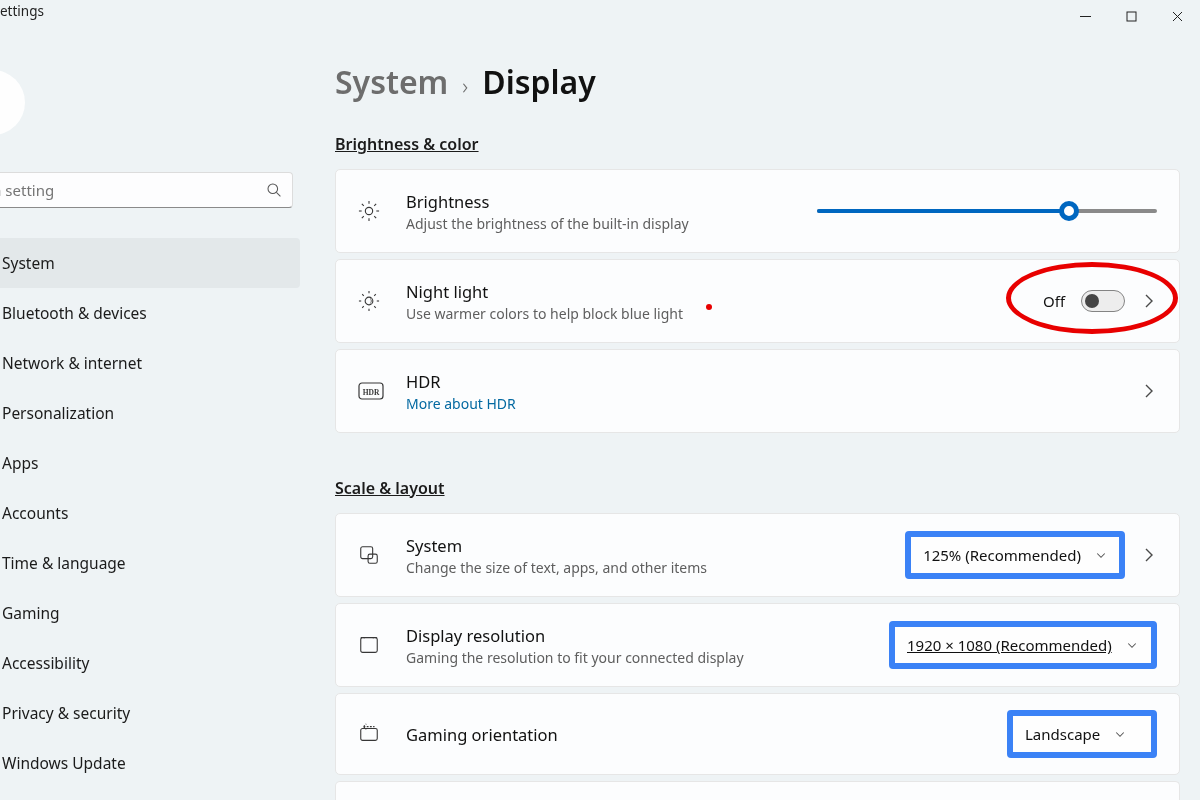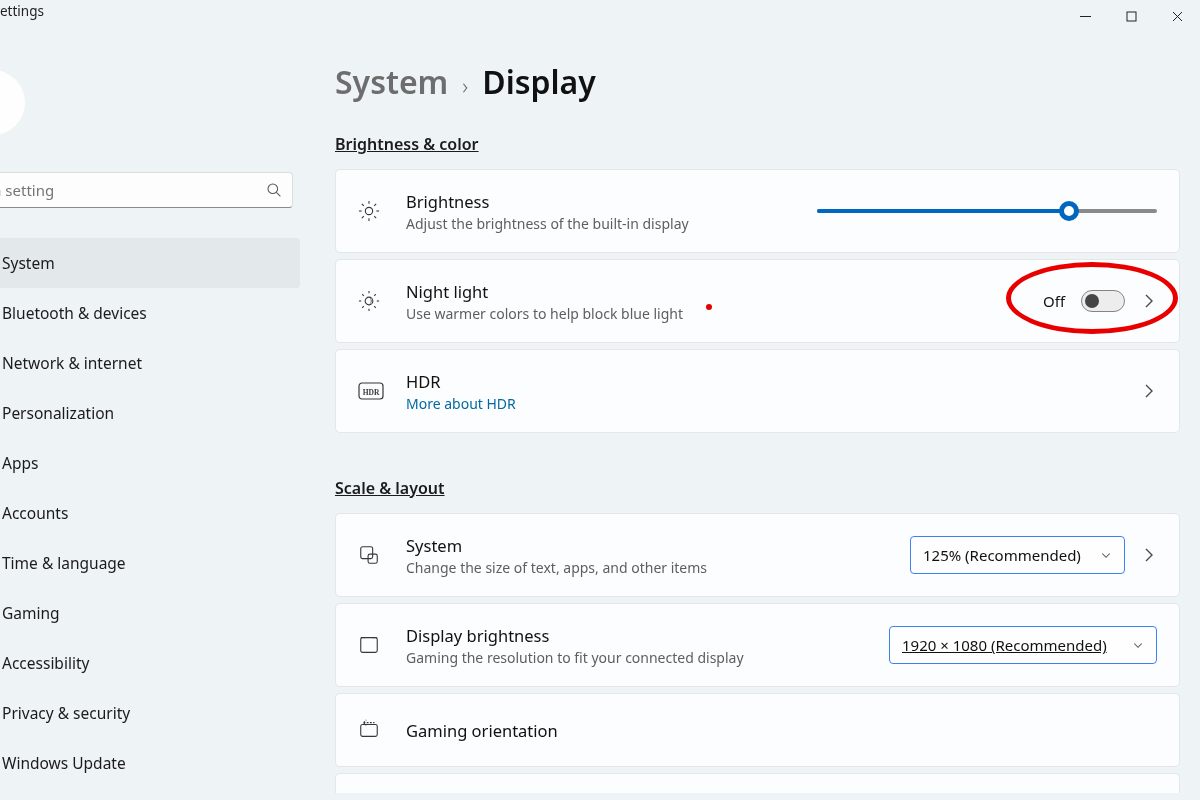--- a/index.html
+++ b/index.html
@@ -93,23 +93,23 @@
     width:44px; height:22px; border-radius:11px; border:1px solid #848484;
     background:#ededed; position:relative;
   }
   .toggle .knob {
     position:absolute; left:3px; top:3px; width:14px; height:14px; border-radius:50%;
     background:#454545;
   }
 
   
   .ddown {
-    border:1px solid #3b82f6; background:#fefefe; border-radius:4px;
+    border:6px solid #3b82f6; background:#fefefe; border-radius:4px;
     padding:8px 12px; display:flex; align-items:center; gap:14px;
-    font-size:15px; color:#111; min-width:150px; justify-content:space-between;
+    font-size:15px; color:#111; min-width:150px; 
   }
   .ddown.wide { min-width:215px; }
   .ddown.xwide { min-width:268px;text-decoration:underline; }
   .ddown svg { width:12px; height:12px; stroke:#555; stroke-width:1.4; fill:none; }
 
   
   .icon { width:22px; height:22px; stroke:#373737; stroke-width:1.2; fill:none; }
 
   
   .annot {
@@ -302,21 +302,21 @@
 
   <div class="card">
     <div class="iconcell">
       <svg class="icon" viewBox="0 0 24 24">
         <rect x="3" y="4" width="18" height="16" rx="2"></rect>
         <line x1="3" y1="4" x2="8" y2="4" stroke-dasharray="1.5 1.5"></line>
         <line x1="16" y1="4" x2="21" y2="4" stroke-dasharray="1.5 1.5"></line>
       </svg>
     </div>
     <div class="body">
-      <div class="title">Display brightness</div>
+      <div class="title">Display resolution</div>
       <div class="sub">Gaming the resolution to fit your connected display</div>
     </div>
     <div class="right">
       <div class="ddown xwide">
         <span>1920 × 1080 (Recommended)</span>
         <svg viewBox="0 0 16 16">
             <polyline points="3,6 8,11 13,6"></polyline>
           </svg>
       </div>
     </div>
@@ -325,19 +325,27 @@
   <div class="card" style="min-height:74px">
     <div class="iconcell">
       <svg class="icon" viewBox="0 0 24 24">
         <rect x="3" y="6" width="18" height="13" rx="2"></rect>
         <path d="M6 4 L9 1 M6 4 L9 7 M6 4 L18 4" stroke-dasharray="2 1.5"></path>
       </svg>
     </div>
     <div class="body">
       <div class="title">Gaming orientation</div>
     </div>
+    <div class="right">
+      <div class="ddown">
+        <span>Landscape</span>
+        <svg viewBox="0 0 16 16">
+            <polyline points="3,6 8,11 13,6"></polyline>
+          </svg>
+      </div>
+    </div>
   </div>
 
   <div class="card" style="min-height:20px; padding:8px 22px; border-bottom:none; border-bottom-left-radius:0; border-bottom-right-radius:0;"></div>
 
 </div>
 
 <div class="annot" style="left:1006px; top:262px; width:172px; height:72px;"></div>
 
 </body></html>

